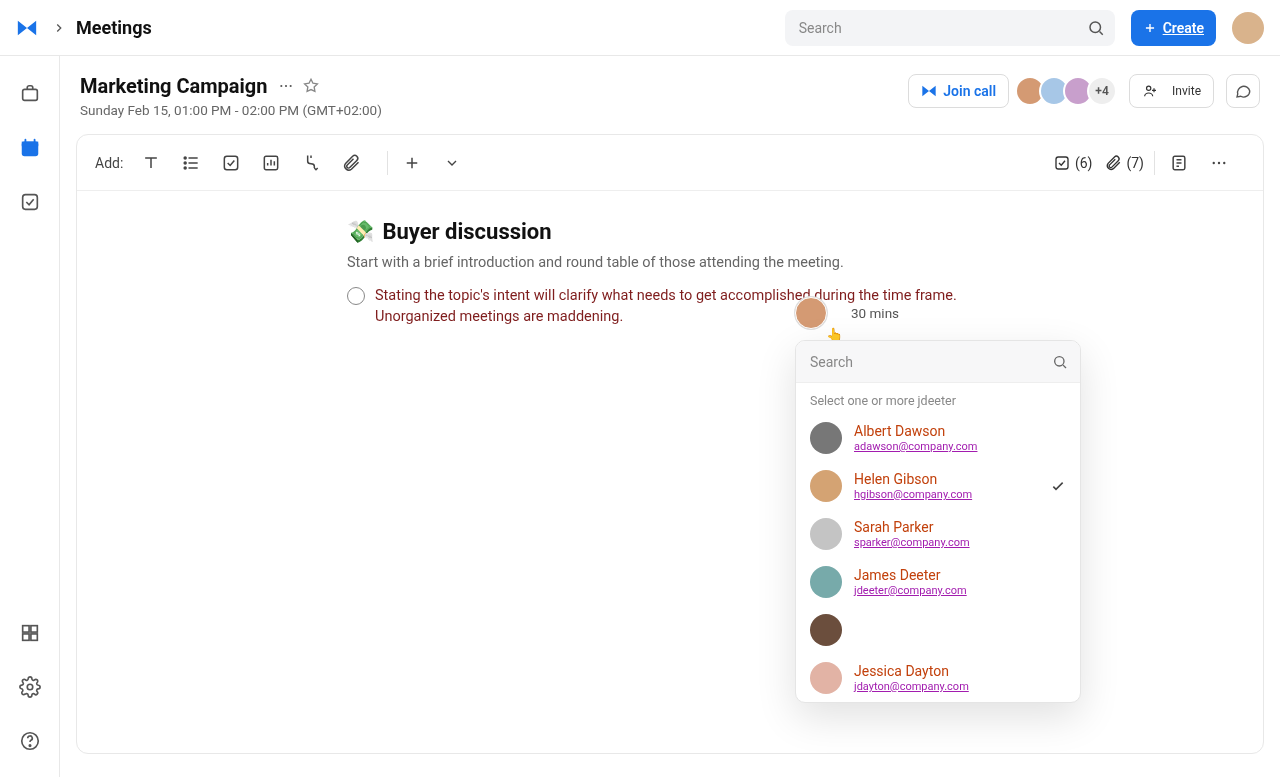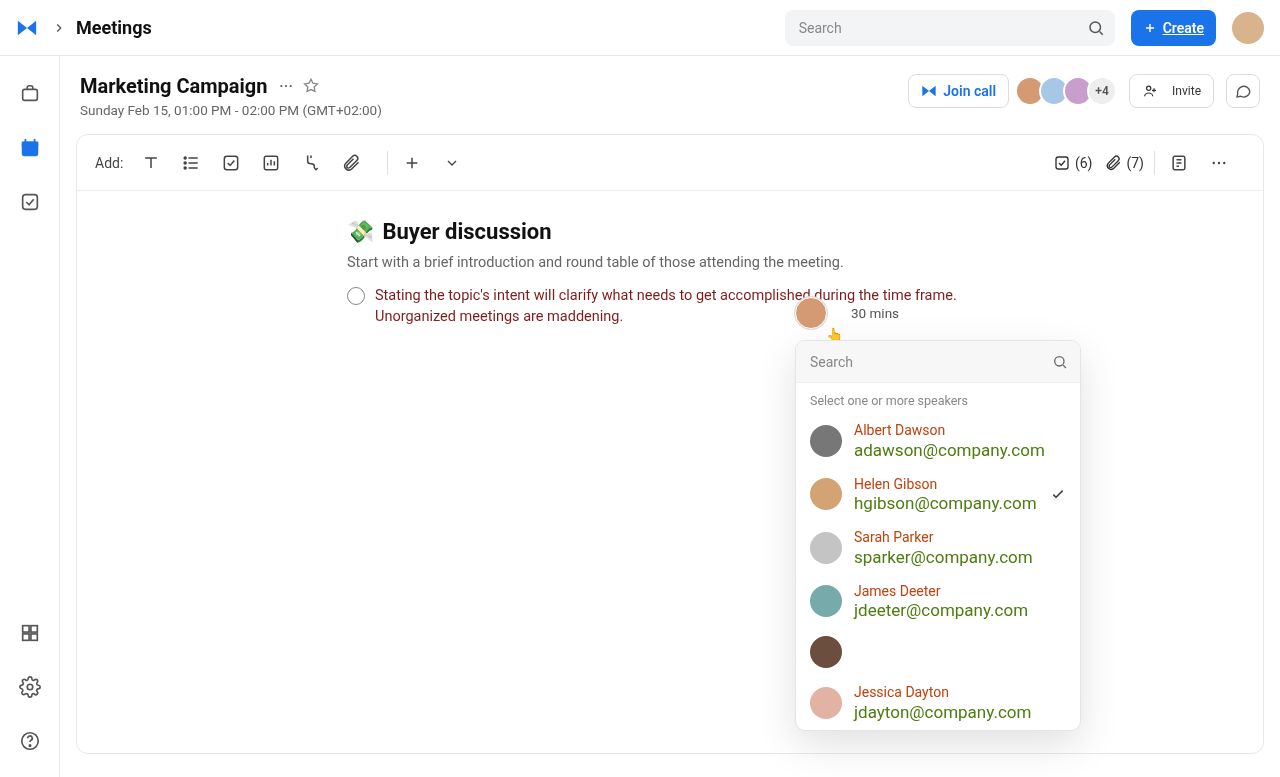--- a/index.html
+++ b/index.html
@@ -77,21 +77,21 @@
 .pop-search-wrap { position:relative; padding:0; }
 .pop-search { width:100%; height:42px; border:none; border-bottom:1px solid #eee; background:#f7f7f8; padding:0 38px 0 14px; font-size:14px; box-sizing:border-box; }
 .pop-search::placeholder{color:#888;}
 .pop-search-icon { position:absolute; right:12px; top:50%; transform:translateY(-50%); color:#666; }
 .pop-hint { padding:10px 14px 6px 14px; font-size:12.5px; color:#888; }
 .pop-item { display:flex; align-items:center; padding:8px 14px; cursor:pointer; }
 .pop-item .pav { width:32px; height:32px; border-radius:50%; margin-right:12px; background:#ccc; flex-shrink:0; }
 .pav.p0{background:#777;} .pav.p1{background:#d4a373;} .pav.p2{background:#c4c4c4;} .pav.p3{background:#7aa;} .pav.p4{background:#6b4e3d;} .pav.p5{background:#e2b3a5;}
 .pop-item .meta { flex:1; min-width:0; }
 .pop-item .nm { font-size:14px; color:#c2410c; line-height:1.25; }
-.pop-item .em { font-size:17px; color:#4d7c0f; }
+.pop-item .em { font-size:11px; color:#a21caf;text-decoration:underline; }
 .pop-item .check { color:#444; padding-left:6px; }
 
 svg { display:block; }
 </style>
 </head>
 <body>
 
 <div class="topbar">
   <span class="logo">
     <svg width="22" height="22" viewBox="0 0 24 24">
@@ -328,21 +328,21 @@
 <div class="popover">
   <div class="pop-search-wrap">
     <input class="pop-search" placeholder="Search" style="">
     <span class="pop-search-icon">
       <svg width="16" height="16" viewBox="0 0 24 24" fill="none" stroke="currentColor" stroke-width="2">
           <circle cx="11" cy="11" r="7"></circle>
           <path d="M21 21l-4.3-4.3"></path>
         </svg>
     </span>
   </div>
-  <div class="pop-hint">Select one or more speakers</div>
+  <div class="pop-hint">Select one or more jdeeter</div>
   <div id="people-list">
       <div class="pop-item">
         <span class="pav p0"></span>
         <span class="meta">
           <div class="nm">Albert Dawson</div>
           <div class="em">adawson@company.com</div>
         </span>
       </div>
       <div class="pop-item">
         <span class="pav p1"></span>

